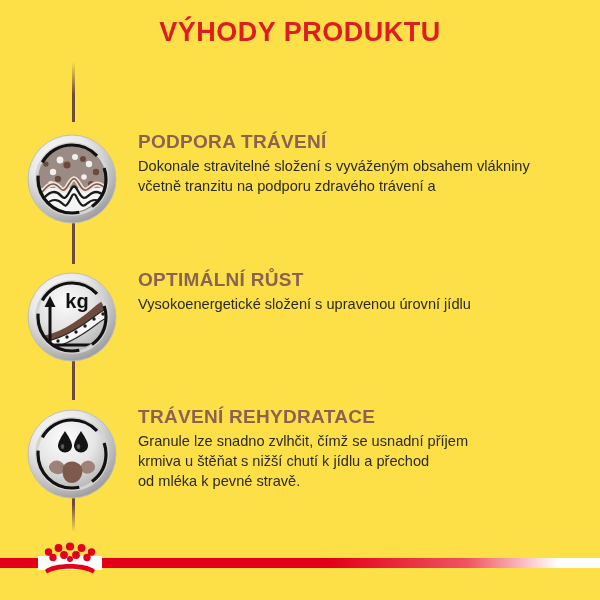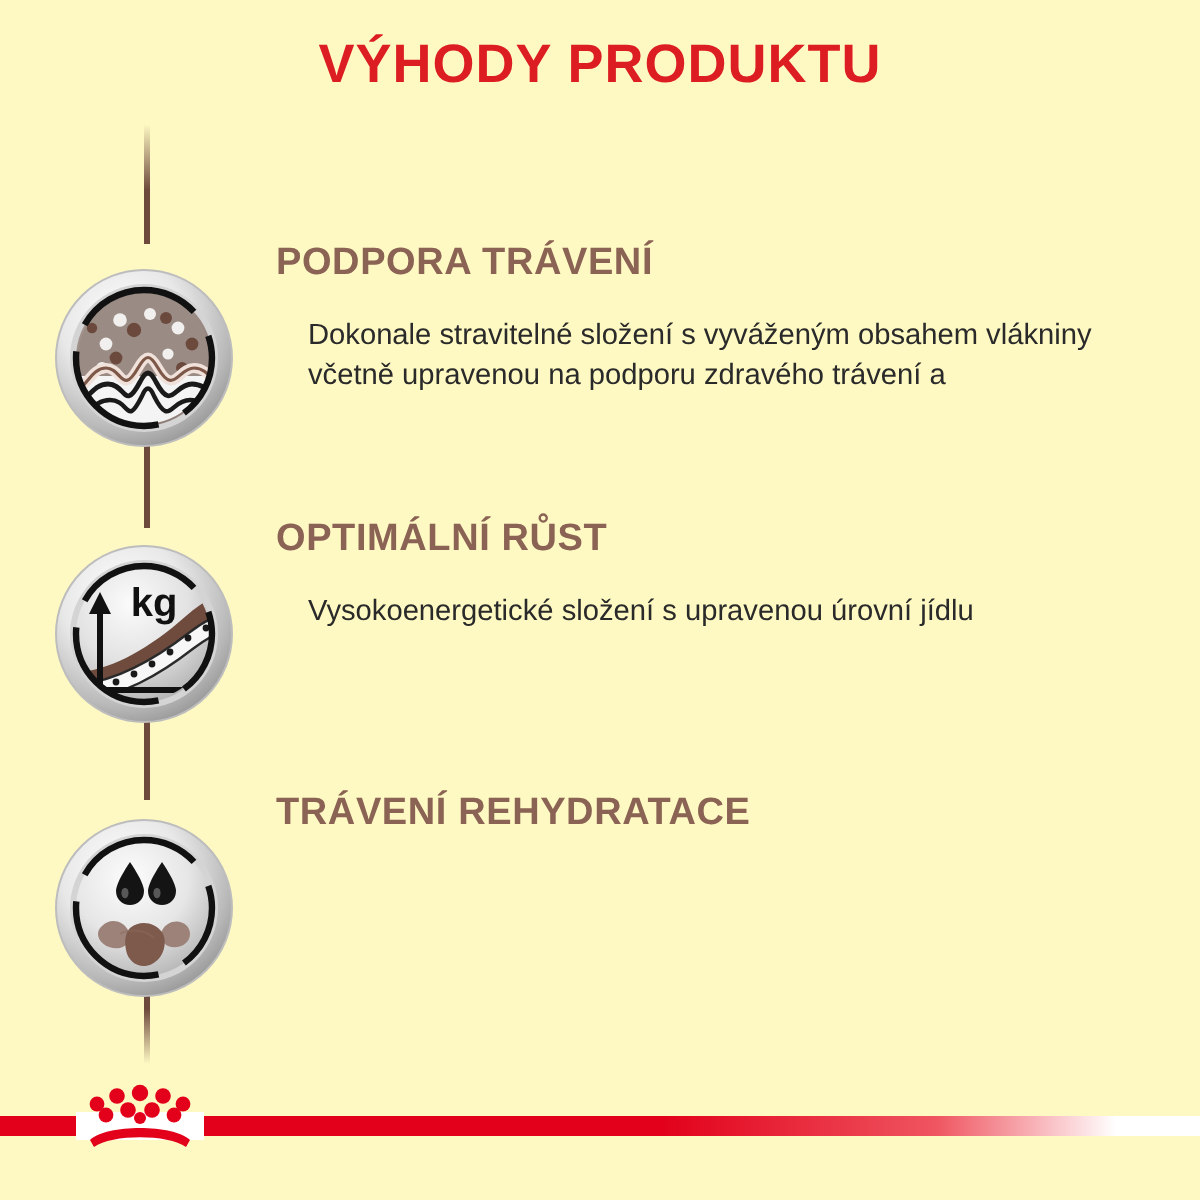--- a/index.html
+++ b/index.html
@@ -6,21 +6,21 @@
   body{
     width:600px;height:600px;
     background:#ffffff;
     font-family:"Liberation Sans", sans-serif;
     overflow:hidden;
     position:relative;
   }
   #page{
     position:absolute;inset:0;
     width:600px;height:600px;
-    background:#fef9c3;
+    background:#fde047;
   }
 
   
   .title{
     position:absolute;
     left:0;top:17px;width:600px;
     text-align:center;
     font-size:27px;
     font-weight:bold;
     letter-spacing:0.5px;
@@ -33,37 +33,37 @@
     position:absolute;
     left:0;width:600px;
   }
   .benefit .icon-wrap{
     position:absolute;
     left:27px;top:16px;
     width:90px;height:90px;
   }
   .benefit .texts{
     position:absolute;
-    left:138px;top:4px;
+    left:138px;top:14px;
     width:445px;
   }
   .b-head{
     font-size:19px;
     font-weight:bold;
     color:#8a6354;
     letter-spacing:0.3px;
     margin:0 0 4px 0;
     line-height:1.1;
     white-space:nowrap;
   }
   .b-body{
     font-size:14.6px;
     color:#2a2a2a;
     line-height:1.36;
-    margin:16px;
+    margin:0;
     font-weight:normal;
   }
   .b-body div{white-space:nowrap;}
 
   
   .connector{
     position:absolute;
     left:71.5px;
     width:3px;
     background:#6e4a3c;
@@ -152,21 +152,21 @@
           <path d="M4,78 C16,78 18,66 28,66 C38,66 36,80 44,64 C46,59 48,59 50,64 C58,80 58,66 68,66 C78,66 82,76 90,76" fill="none" stroke="#1a1a1a" stroke-width="2.2" stroke-linecap="round"></path>
         </g>
         <circle cx="45" cy="45" r="34" fill="none" stroke="#111111" stroke-width="3.2" stroke-dasharray="64 14 64 14" stroke-dashoffset="32"></circle>
         <circle cx="45" cy="45" r="44" fill="none" stroke="#bdbdbd" stroke-width="1"></circle>
       </svg>
     </div>
     <div class="texts">
       <div class="b-head">PODPORA TRÁVENÍ</div>
       <div class="b-body">
         <div>Dokonale stravitelné složení s vyváženým obsahem vlákniny</div>
-        <div>včetně upravenou na podporu zdravého trávení a</div>
+        <div>včetně tranzitu na podporu zdravého trávení a</div>
       </div>
     </div>
   </div>
 
   <div class="benefit" style="top:256px;">
     <div class="icon-wrap">
       <svg width="90" height="90" viewBox="0 0 90 90" aria-hidden="true">
         <defs>
           <radialGradient id="metal2" cx="38%" cy="30%" r="78%">
             <stop offset="0%" stop-color="#ffffff"></stop>
@@ -252,20 +252,25 @@
           <path d="M54,22 C54,22 47,32 47,36.5 C47,40.6 50.1,43.5 54,43.5 C57.9,43.5 61,40.6 61,36.5 C61,32 54,22 54,22 Z" fill="#141414"></path>
           <ellipse cx="35.5" cy="37.5" rx="1.8" ry="2.6" fill="#6f6f6f" opacity="0.75"></ellipse>
           <ellipse cx="51.5" cy="37.5" rx="1.8" ry="2.6" fill="#6f6f6f" opacity="0.75"></ellipse>
         </g>
         <circle cx="45" cy="45" r="34" fill="none" stroke="#111111" stroke-width="3.2" stroke-dasharray="64 14 64 14" stroke-dashoffset="32"></circle>
         <circle cx="45" cy="45" r="44" fill="none" stroke="#bdbdbd" stroke-width="1"></circle>
       </svg>
     </div>
     <div class="texts">
       <div class="b-head">TRÁVENÍ REHYDRATACE</div>
+      <div class="b-body">
+        <div>Granule lze snadno zvlhčit, čímž se usnadní příjem</div>
+        <div>krmiva u štěňat s nižší chutí k jídlu a přechod</div>
+        <div>od mléka k pevné stravě.</div>
+      </div>
     </div>
   </div>
 
   <div class="bottombar"></div>
   <div class="bar-gap"></div>
   <div class="crown">
     <svg width="64" height="38" viewBox="0 0 64 38" aria-hidden="true">
       <g fill="#e2001a">
         <circle cx="32" cy="6.5" r="4.1"></circle>
         <circle cx="20.5" cy="8.0" r="3.9"></circle>

